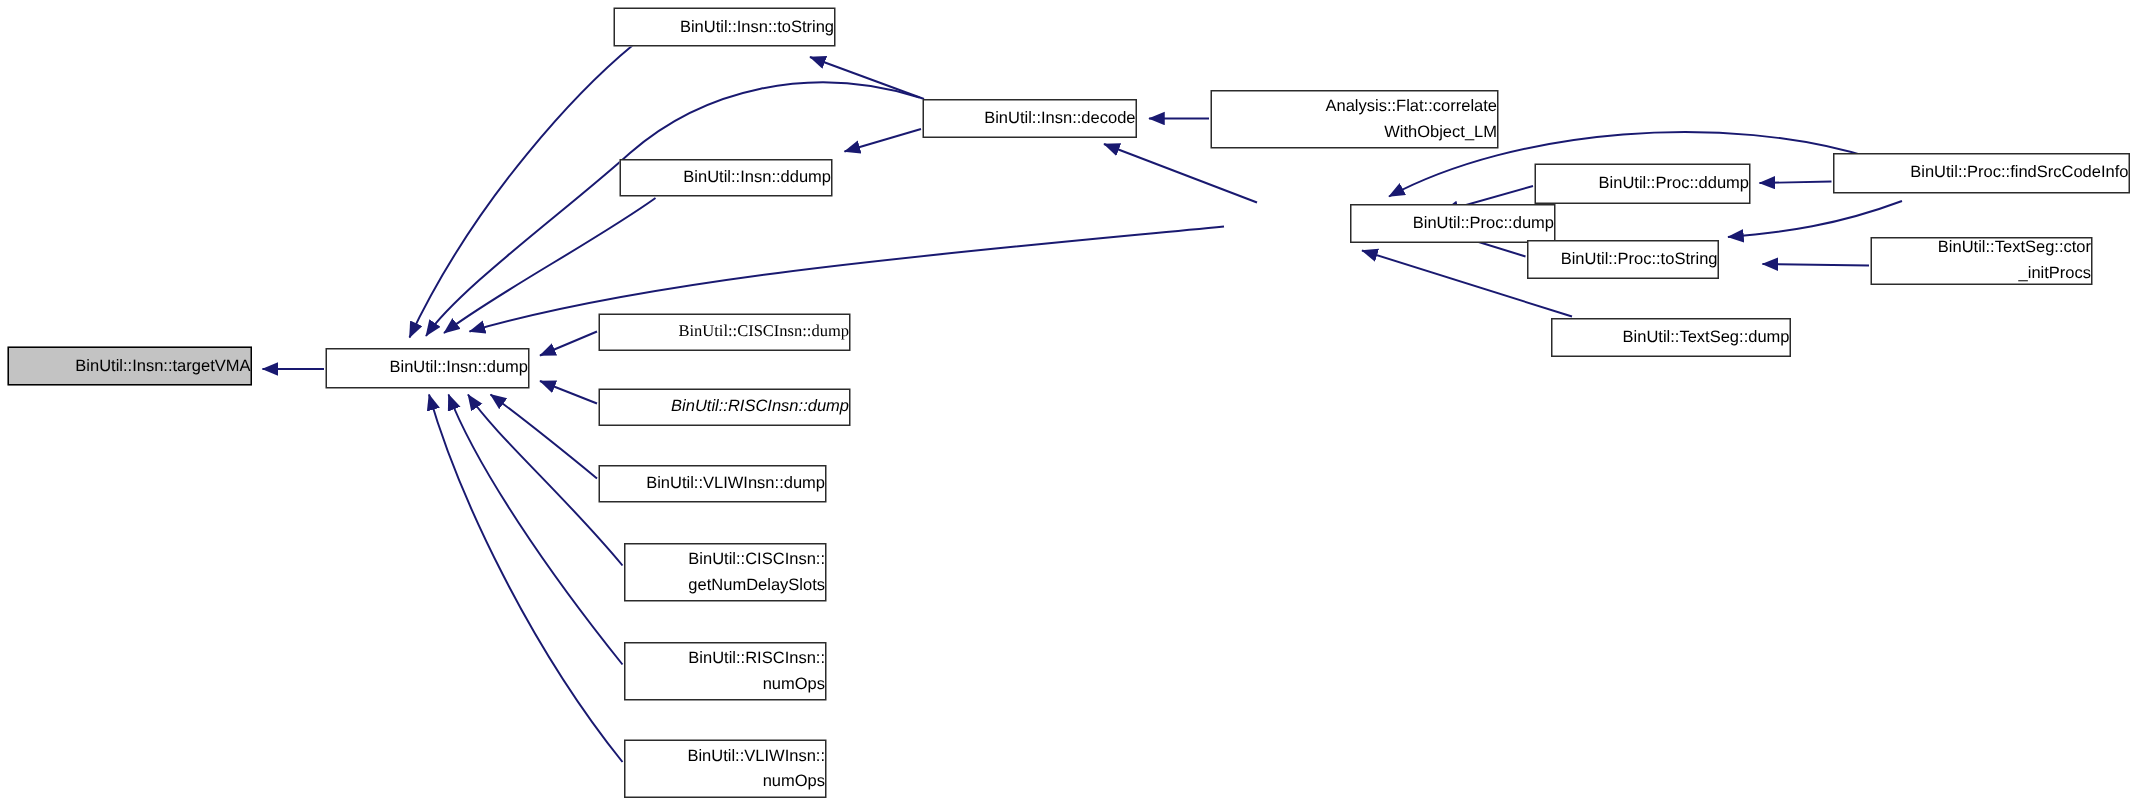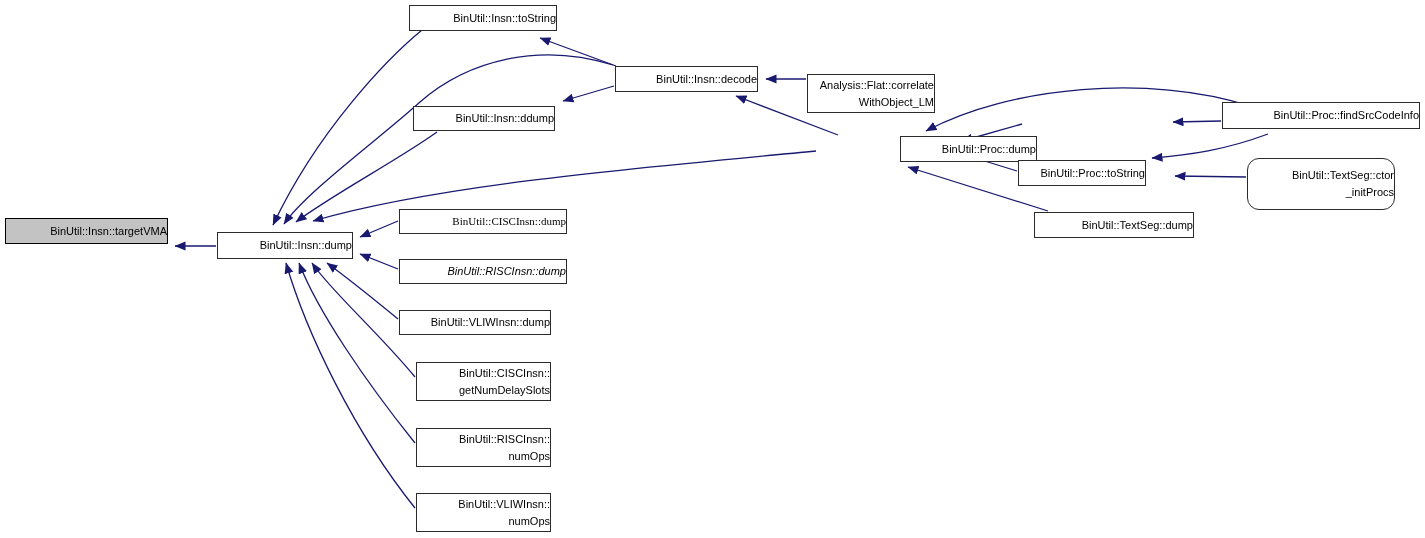--- a/index.html
+++ b/index.html
@@ -60,59 +60,62 @@
     <path class="edge" d="M1246,177 L1175,176" marker-end="url(#arrow)"></path>
     <path class="edge" d="M1048,211 L908,167" marker-end="url(#arrow)"></path>
     <path class="edge" d="M398,221 L360,237" marker-end="url(#arrow)"></path>
     <path class="edge" d="M398,269 L360,254" marker-end="url(#arrow)"></path>
     <path class="edge" d="M398,319 C370,296 342,274 327,263" marker-end="url(#arrow)"></path>
     <path class="edge" d="M415,377 C377,331 331,291 312,263" marker-end="url(#arrow)"></path>
     <path class="edge" d="M415,443 C366,382 318,312 299,263" marker-end="url(#arrow)"></path>
     <path class="edge" d="M415,508 C354,432 306,332 286,263" marker-end="url(#arrow)"></path>
   </svg>
 
-  <div class="node highlight" style="left:5px;top:218px;width:163px;height:26px;">
+  <div class="node highlight" style="left:5px;top:231px;width:163px;height:26px;">
     <span>BinUtil::Insn::targetVMA</span>
   </div>
 
   <div class="node" style="left:217px;top:232px;width:136px;height:27px;">
     <span>BinUtil::Insn::dump</span>
   </div>
 
   <div class="node" style="left:409px;top:5px;width:148px;height:26px;">
     <span>BinUtil::Insn::toString</span>
   </div>
 
   <div class="node" style="left:413px;top:106px;width:142px;height:25px;">
     <span>BinUtil::Insn::ddump</span>
   </div>
 
   <div class="node" style="left:615px;top:66px;width:143px;height:26px;padding-left:11px;">
     <span>BinUtil::Insn::decode</span>
   </div>
 
-  <div class="node" style="left:807px;top:60px;width:128px;height:39px;margin-top:14px;">
+  <div class="node" style="left:807px;top:60px;width:192px;height:39px;">
     <span>Analysis::Flat::correlate</span>
     <span>WithObject_LM</span>
   </div>
 
   <div class="node" style="left:859px;top:136px;width:137px;height:26px;margin-left:41px;">
     <span>BinUtil::Proc::dump</span>
   </div>
 
+  <div class="node" style="left:1023px;top:109px;width:144px;height:27px;">
+    <span>BinUtil::Proc::ddump</span>
+  </div>
 
   <div class="node" style="left:1222px;top:102px;width:198px;height:27px;">
     <span>BinUtil::Proc::findSrcCodeInfo</span>
   </div>
 
   <div class="node" style="left:1018px;top:160px;width:128px;height:26px;">
     <span>BinUtil::Proc::toString</span>
   </div>
 
-  <div class="node" style="left:1247px;top:158px;width:148px;height:52px;border-radius:12px;">
+  <div class="node" style="left:1247px;top:158px;width:148px;height:32px;">
     <span>BinUtil::TextSeg::ctor</span>
     <span>_initProcs</span>
   </div>
 
   <div class="node" style="left:1034px;top:212px;width:160px;height:26px;">
     <span>BinUtil::TextSeg::dump</span>
   </div>
 
   <div class="node" style="left:399px;top:209px;width:168px;height:25px;font-family:Liberation Serif, serif;">
     <span>BinUtil::CISCInsn::dump</span>

